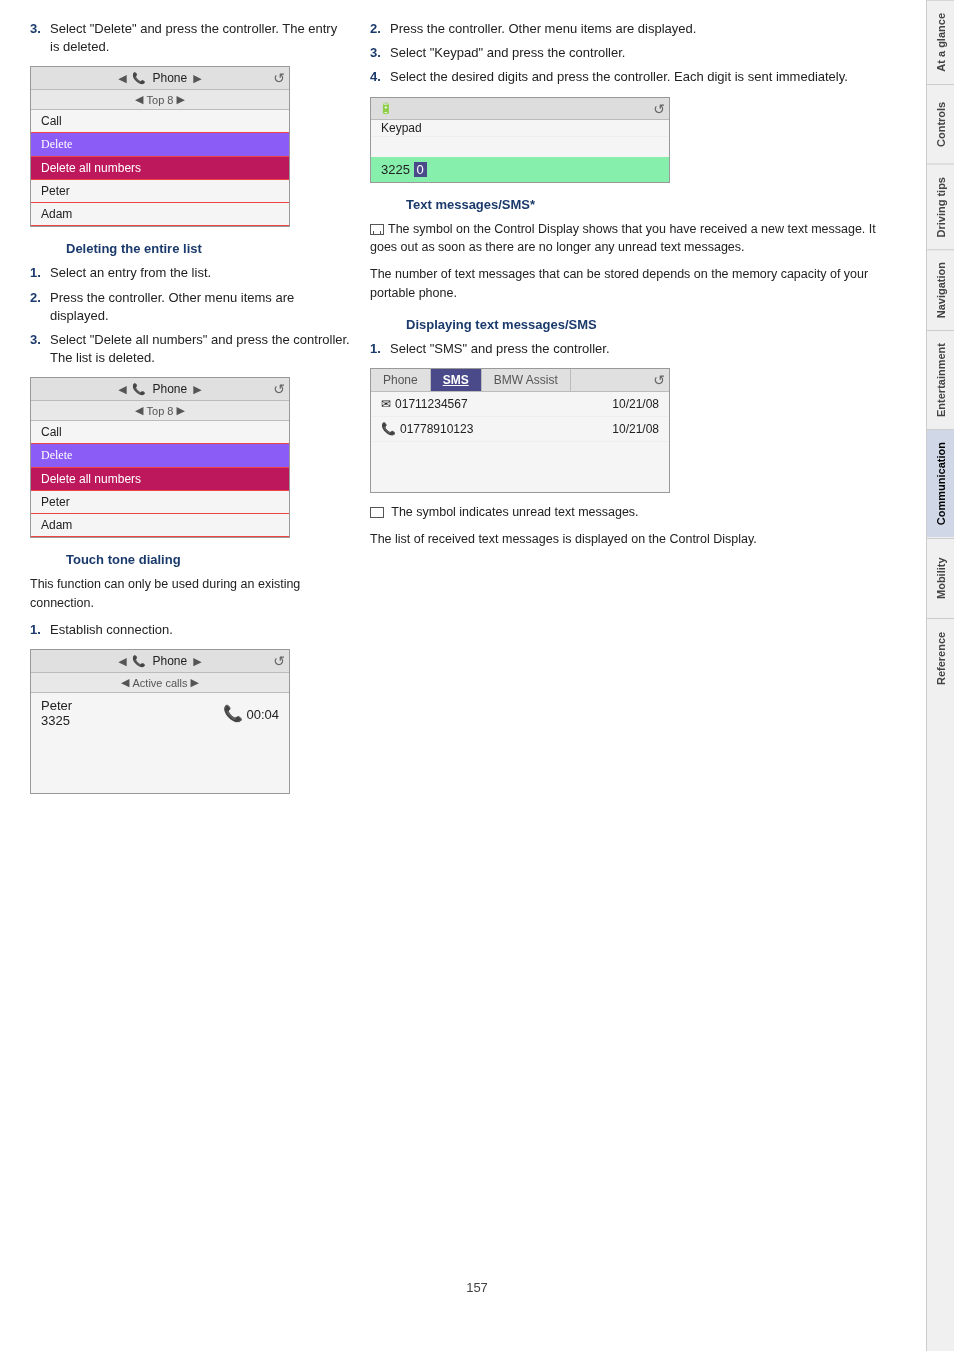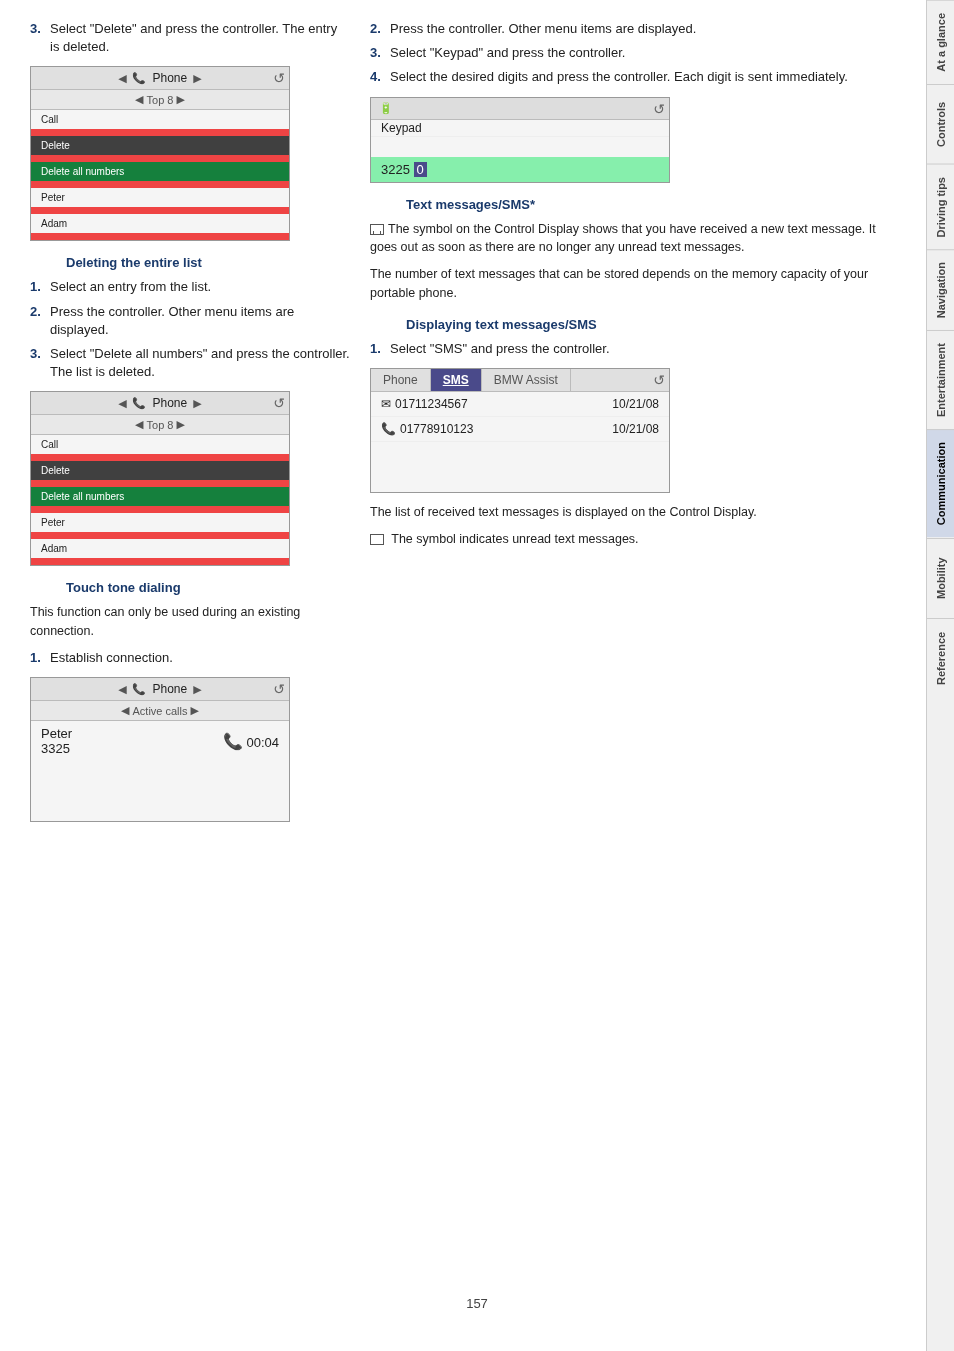--- a/index.html
+++ b/index.html
@@ -122,29 +122,30 @@
       display: flex;
       align-items: center;
       justify-content: center;
       padding: 3px 8px;
       border-bottom: 1px solid #bbb;
       font-size: 11px;
       color: #555;
     }
     .phone-row {
       padding: 4px 10px;
-      border-bottom: 7px solid #ef4444;
-      font-size: 10px;
+      border-bottom: 1px solid #ef4444;
+      font-size: 12px;
     }
     .phone-row.highlighted {
-      background: #404040;
+      background: #8b5cf6;
       color: #fff;
+      font-family: Liberation Serif, serif;
     }
     .phone-row.dark-selected {
-      background: #15803d;
+      background: #be185d;
       color: #fff;
     }
     .phone-corner-icon {
       position: absolute;
       top: 3px;
       right: 4px;
       font-size: 14px;
       color: #666;
     }
 
@@ -448,30 +449,30 @@
         <div class="sms-row">
           <div class="sms-num">
             <span class="msg-icon">📞</span>
             <span>01778910123</span>
           </div>
           <span>10/21/08</span>
         </div>
         <div style="height:50px;"></div>
       </div>
 
-      <p class="note-text">The list of received text messages is displayed on the Control Display.</p>
       <p class="note-text">
         <span style="display:inline-block;width:14px;height:11px;border:1px solid #555;vertical-align:middle;margin-right:4px;"></span>
         <span>The symbol indicates unread text messages.</span>
       </p>
+      <p class="note-text">The list of received text messages is displayed on the Control Display.</p>
 
     </div>
   </div>
 
-  <div class="page-number" style="position:absolute;bottom:40px;left:50%;transform:translateX(-50%);">157</div>
+  <div class="page-number" style="position:absolute;bottom:56px;left:50%;transform:translateX(-50%);">157</div>
 
   <div class="sidebar-tabs">
     <div class="tab-item">At a glance</div>
     <div class="tab-item">Controls</div>
     <div class="tab-item">Driving tips</div>
     <div class="tab-item">Navigation</div>
     <div class="tab-item">Entertainment</div>
     <div class="tab-item active">Communication</div>
     <div class="tab-item">Mobility</div>
     <div class="tab-item">Reference</div>

